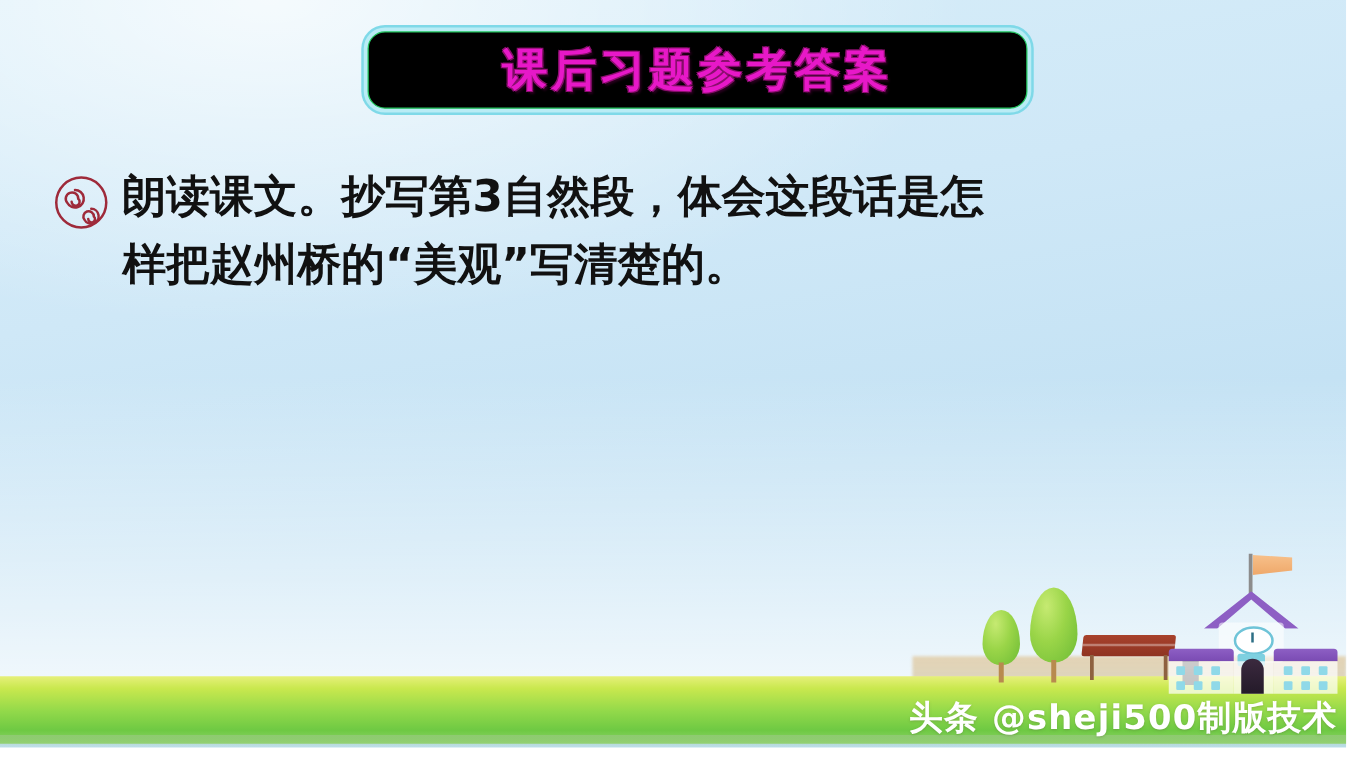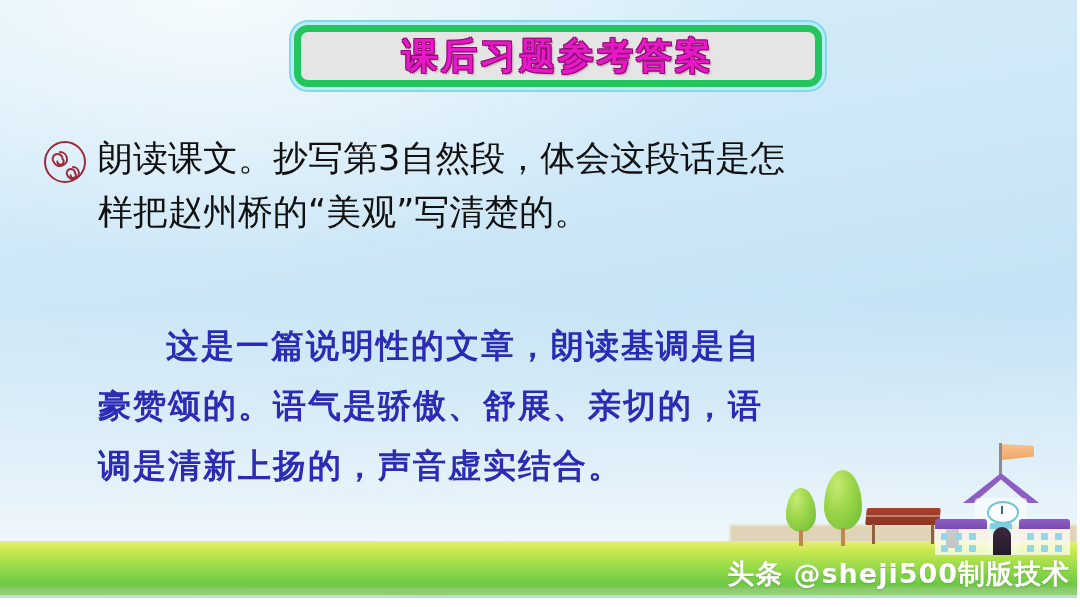--- a/index.html
+++ b/index.html
@@ -69,22 +69,22 @@
   }
 
   
   .title-box {
     position: absolute;
     left: 294px;
     top: 25px;
     width: 528px;
     height: 62px;
     box-sizing: border-box;
-    background: #e5e5e5;
-    border: 7px solid #22c55e;
+    background: #000000;
+    border: 1px solid #22c55e;
     border-radius: 14px;
     box-shadow: 0 0 0 3px #b9ecf5, 0 0 0 5px #7fd9e8;
     display: flex;
     align-items: center;
     justify-content: center;
   }
   .title-text {
     font-family: "DejaVu Sans", "Liberation Sans", sans-serif;
     font-size: 36px;
     font-weight: bold;
@@ -111,21 +111,21 @@
     left: 4px;
     top: 6px;
     width: 46px;
     height: 46px;
   }
   .q-text {
     margin: 0;
     padding-left: 60px;
     font-family: "DejaVu Sans", "Liberation Sans", sans-serif;
     font-size: 35px;
-    font-weight: normal;
+    font-weight: bold;
     line-height: 50px;
     color: #111111;
     letter-spacing: 0px;
   }
   .q-line2 {
     padding-left: 60px;
     margin-top: 4px;
   }
 
   
@@ -287,25 +287,20 @@
         <circle cx="23" cy="23" r="20" fill="none" stroke="#9e2a3a" stroke-width="2"></circle>
         <path d="M18 13 a7 7 0 1 1 -6.2 10.2 a5 5 0 1 1 8.8 -3.2 a3.2 3.2 0 1 1 -5.3 2.4" fill="none" stroke="#9e2a3a" stroke-width="2" stroke-linecap="round"></path>
         <path d="M31 28 a6 6 0 1 1 -5.4 8.8 a4.2 4.2 0 1 1 7.5 -2.6 a2.7 2.7 0 1 1 -4.5 2" fill="none" stroke="#9e2a3a" stroke-width="2" stroke-linecap="round"></path>
       </svg>
     </span>
     <div class="q-text">朗读课文。抄写第3自然段，体会这段话是怎</div>
     <div class="q-text q-line2">样把赵州桥的“美观”写清楚的。</div>
   </div>
 
   <div class="guide">
-    <div class="guide-body">
-      <span class="ln ln-indent">这是一篇说明性的文章，朗读基调是自</span>
-      <span class="ln">豪赞颂的。语气是骄傲、舒展、亲切的，语</span>
-      <span class="ln">调是清新上扬的，声音虚实结合。</span>
-    </div>
   </div>
 
   <div class="tree" style="left:786px; top:488px; width:30px; height:58px;">
     <div class="crown" style="width:30px; height:44px;"></div>
     <div class="trunk" style="height:16px;"></div>
   </div>
   <div class="tree" style="left:824px; top:470px; width:38px; height:76px;">
     <div class="crown" style="width:38px; height:60px;"></div>
     <div class="trunk" style="height:18px;"></div>
   </div>

